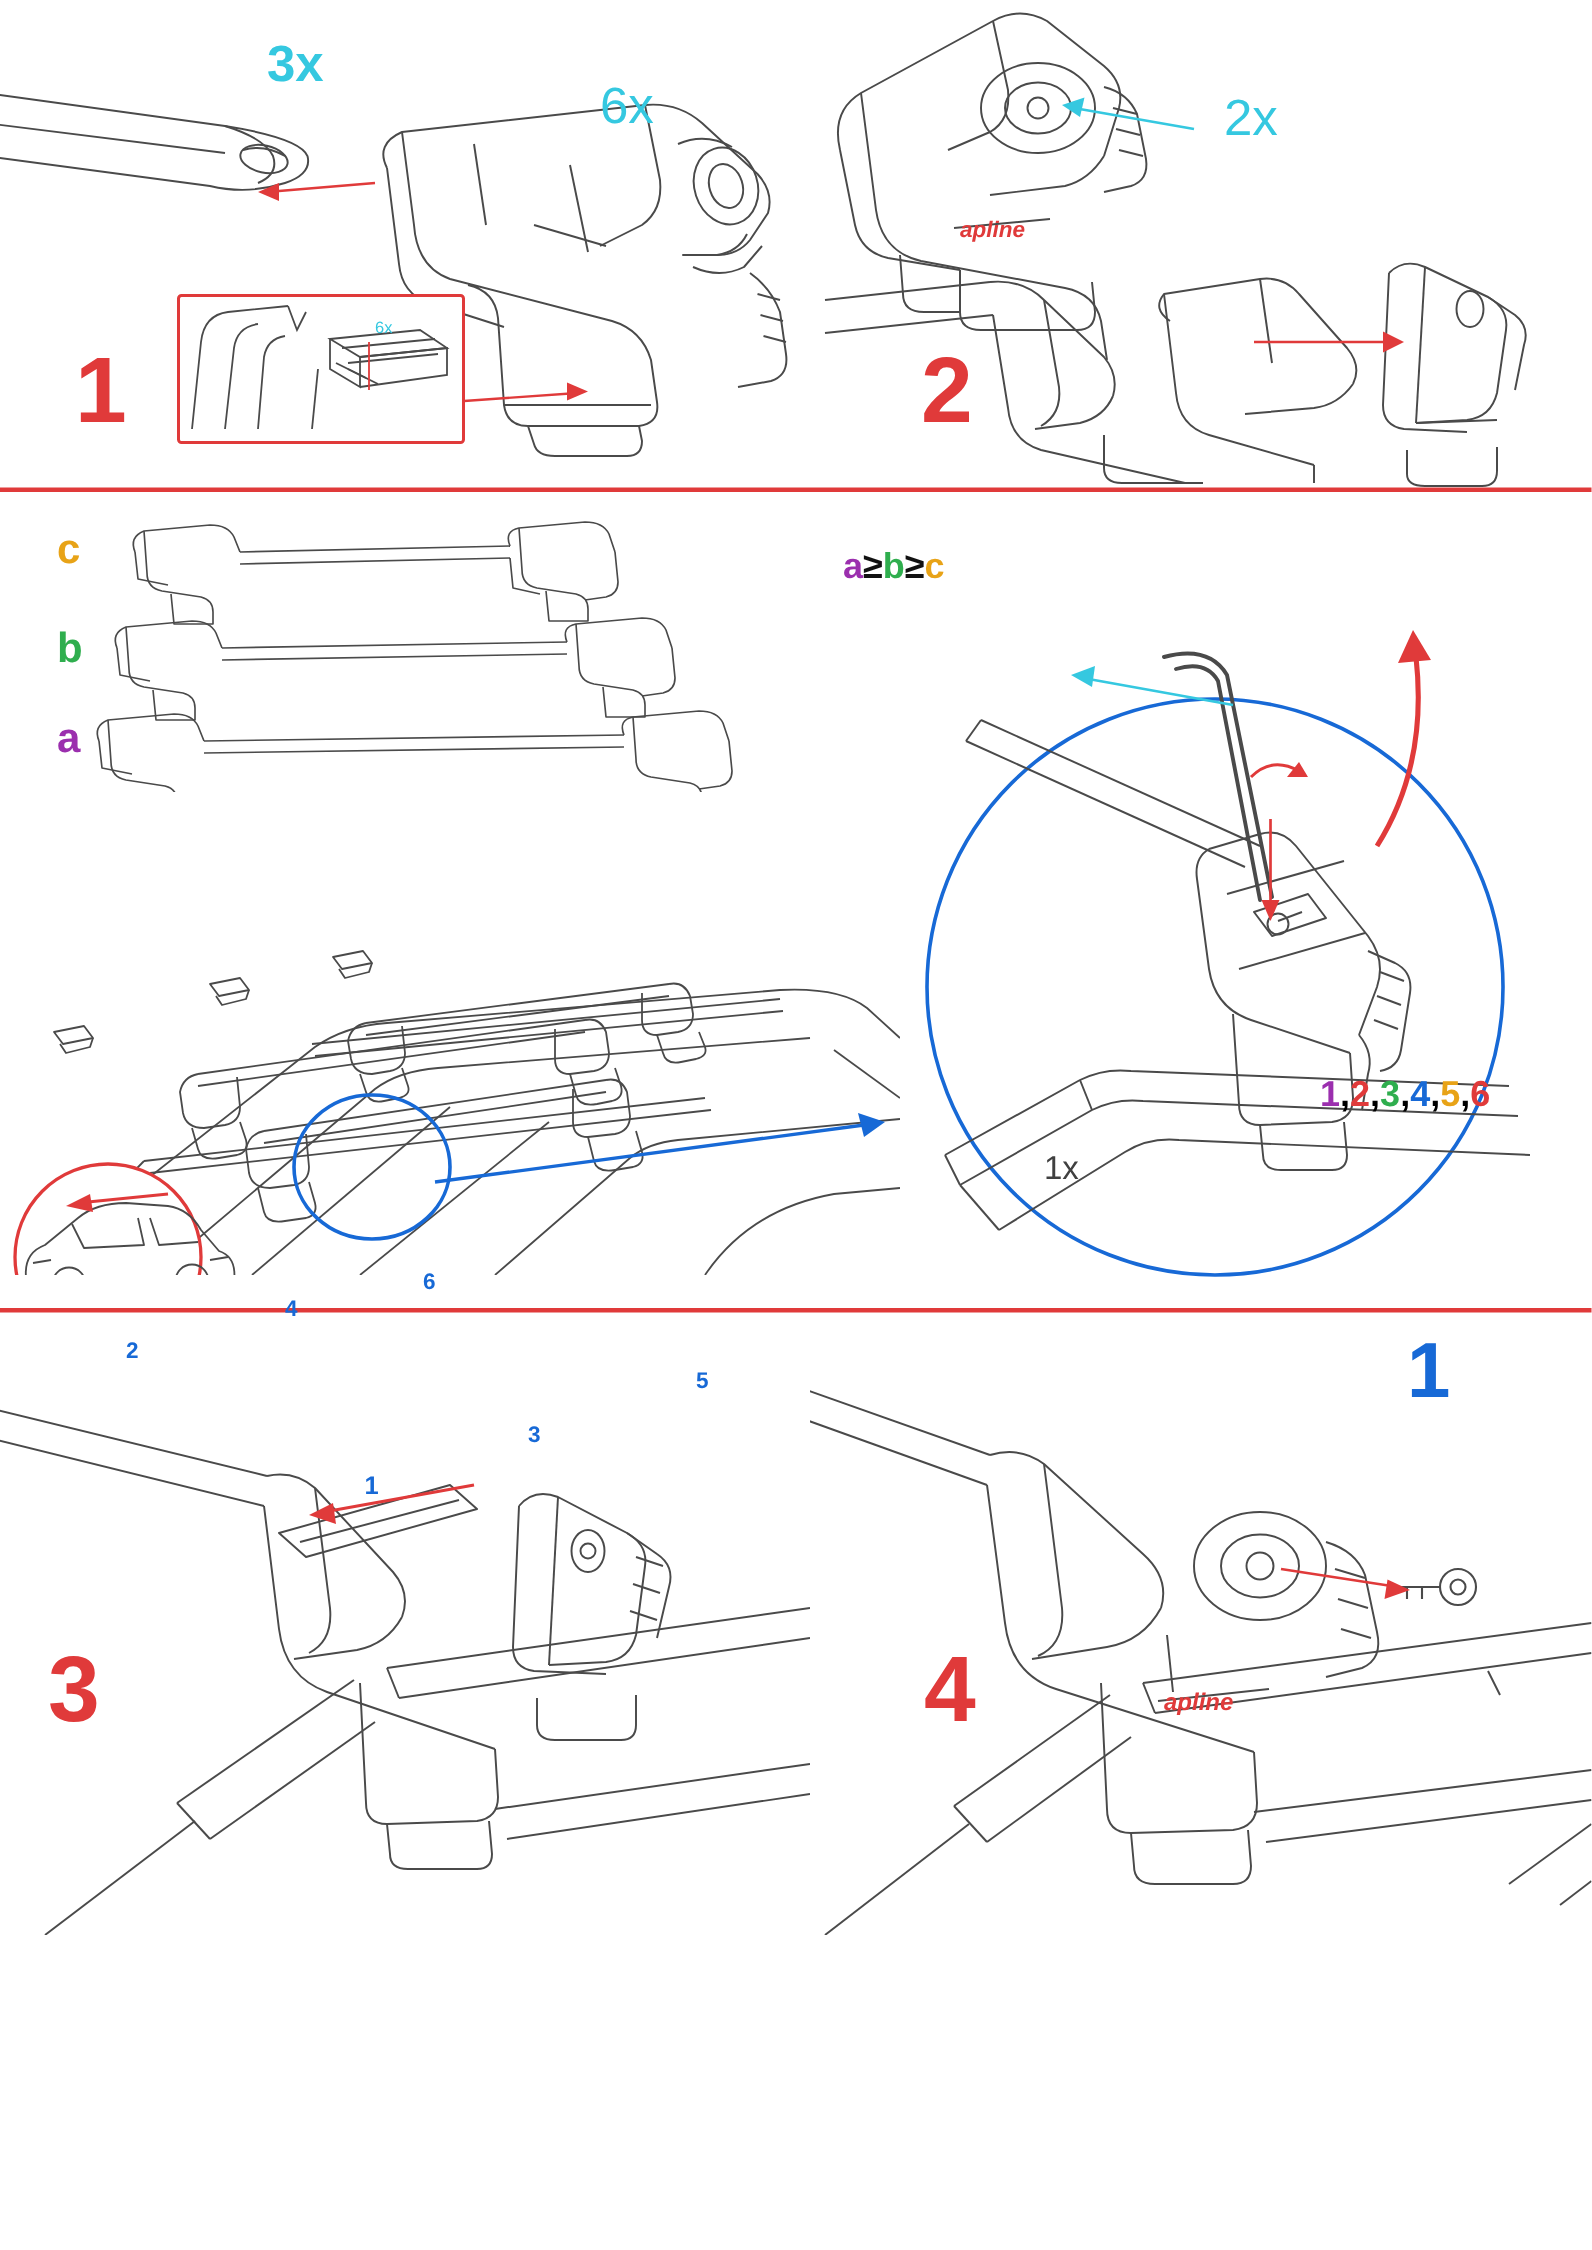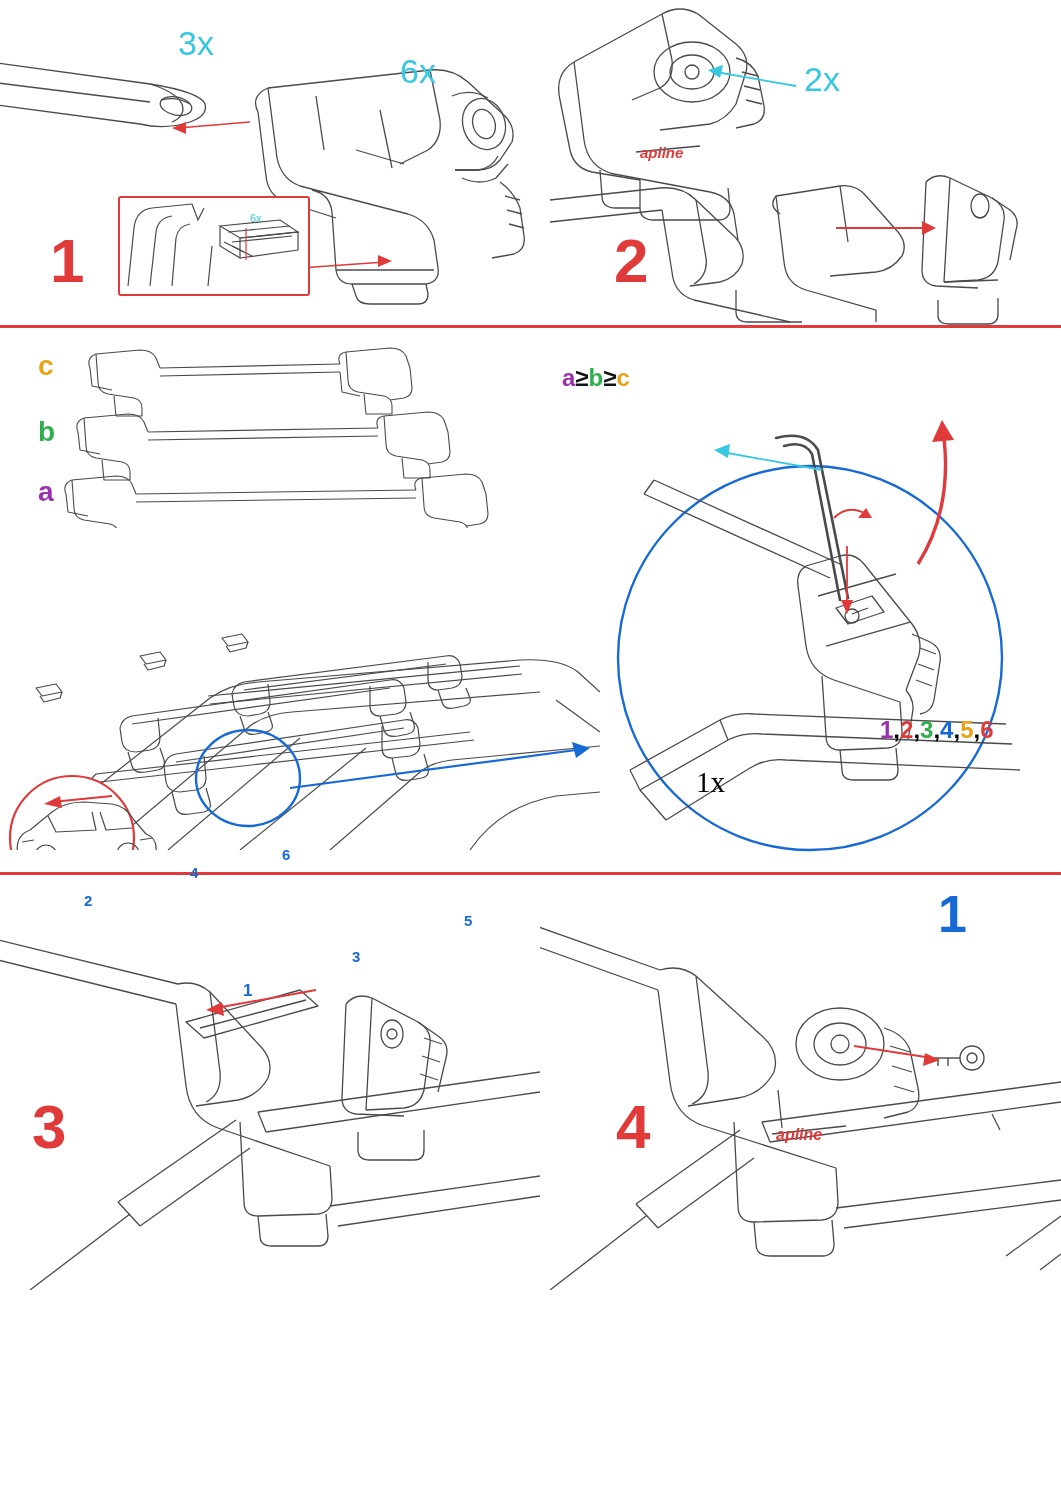--- a/index.html
+++ b/index.html
@@ -54,21 +54,21 @@
   .order-seq .s1{color:#9b2fae;}
   .order-seq .s2{color:#e03a3a;}
   .order-seq .s3{color:#2fae4e;}
   .order-seq .s4{color:#1769d6;}
   .order-seq .s5{color:#e8a317;}
   .order-seq .s6{color:#e03a3a;}
 
   .blue-one{
     color:#1769d6;font-weight:bold;font-size:52px;
   }
-  .blue-lbl{color:#000000;font-size:29px;font-family:Liberation Serif, serif;}
+  .blue-lbl{color:#404040;font-size:22px;}
 
   .callout-box{
     position:absolute;border:2px solid #e03a3a;border-radius:3px;background:#fff;
   }
 
   
   .footer{position:absolute;left:0;top:1290px;width:1061px;height:210px;}
 
   
   .barnum{position:absolute;color:#1769d6;font-size:15px;font-weight:bold;}
@@ -141,21 +141,21 @@
           <path d="M104 44 L124 54"></path>
           <path d="M112 48 L132 58"></path>
         </g>
         <g stroke="#e03a3a" stroke-width="1.2" fill="none">
           <path d="M126 30 L126 62"></path>
         </g>
         <text x="130" y="24" font-size="11" fill="#35c8e0" font-family="Liberation Sans, sans-serif">6x</text>
       </svg>
     </div>
 
-    <div class="qty abs" style="left:178px;top:24px;">3x</div>
+    <div class="qty abs" style="left:178px;top:24px;font-weight:bold;">3x</div>
     <div class="qty abs" style="left:400px;top:52px;">6x</div>
     <div class="step-num abs" style="left:50px;top:230px;">1</div>
   </div>
 
   <div class="abs" style="left:540px;top:0;width:521px;height:325px;">
     <svg width="521" height="325" viewBox="0 0 521 325">
       <g fill="none" stroke="#4a4a4a" stroke-width="1.3" stroke-linejoin="round">
 
         <path d="M20 100 Q14 74 34 62 L122 14 Q140 4 158 14 L196 44 Q210 56 206 72 L196 104"></path>
         <path d="M34 62 L44 140 Q48 168 74 174 L170 192 Q190 196 194 214 L198 240"></path>
@@ -204,21 +204,21 @@
         <path d="M296 228 L388 228"></path>
       </g>
       <polygon points="396,228 382,221 382,235" fill="#e03a3a"></polygon>
 
       <g stroke="#35c8e0" stroke-width="1.8" fill="none">
         <path d="M256 86 L176 72"></path>
       </g>
       <polygon points="168,70 183,65 180,78" fill="#35c8e0"></polygon>
     </svg>
 
-    <div class="qty abs" style="left:264px;top:60px;">2x</div>
+    <div class="qty abs" style="left:276px;top:60px;">2x</div>
     <div class="step-num abs" style="left:74px;top:230px;">2</div>
   </div>
 
   <div class="abs" style="left:0;top:328px;width:600px;height:544px;">
 
     <svg width="480" height="190" viewBox="0 0 480 190" style="position:absolute;left:60px;top:10px;">
       <g fill="none" stroke="#4a4a4a" stroke-width="1.1" stroke-linejoin="round">
 
         <path d="M30 30 Q26 20 36 16 L80 12 Q92 12 96 20 L100 30"></path>
         <path d="M36 16 L38 44 Q38 54 48 56 L74 60 Q82 62 82 70 L82 78 L56 78 L54 58"></path>

